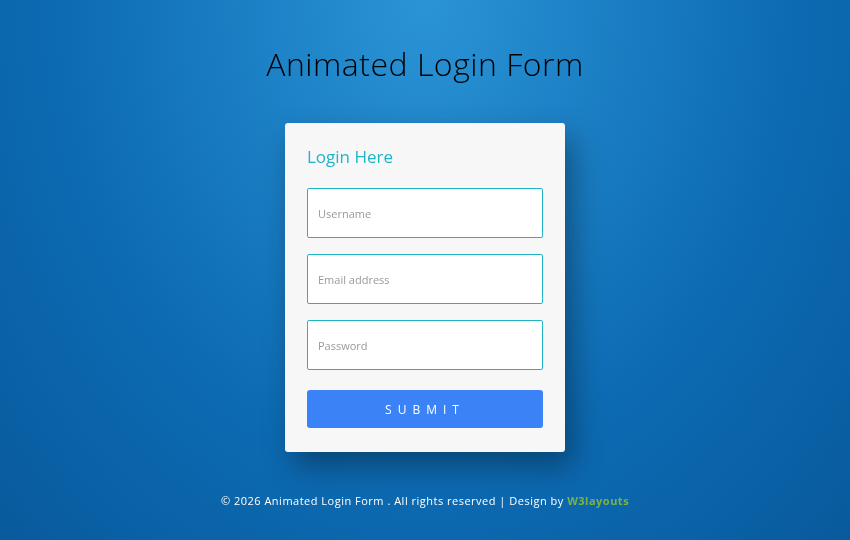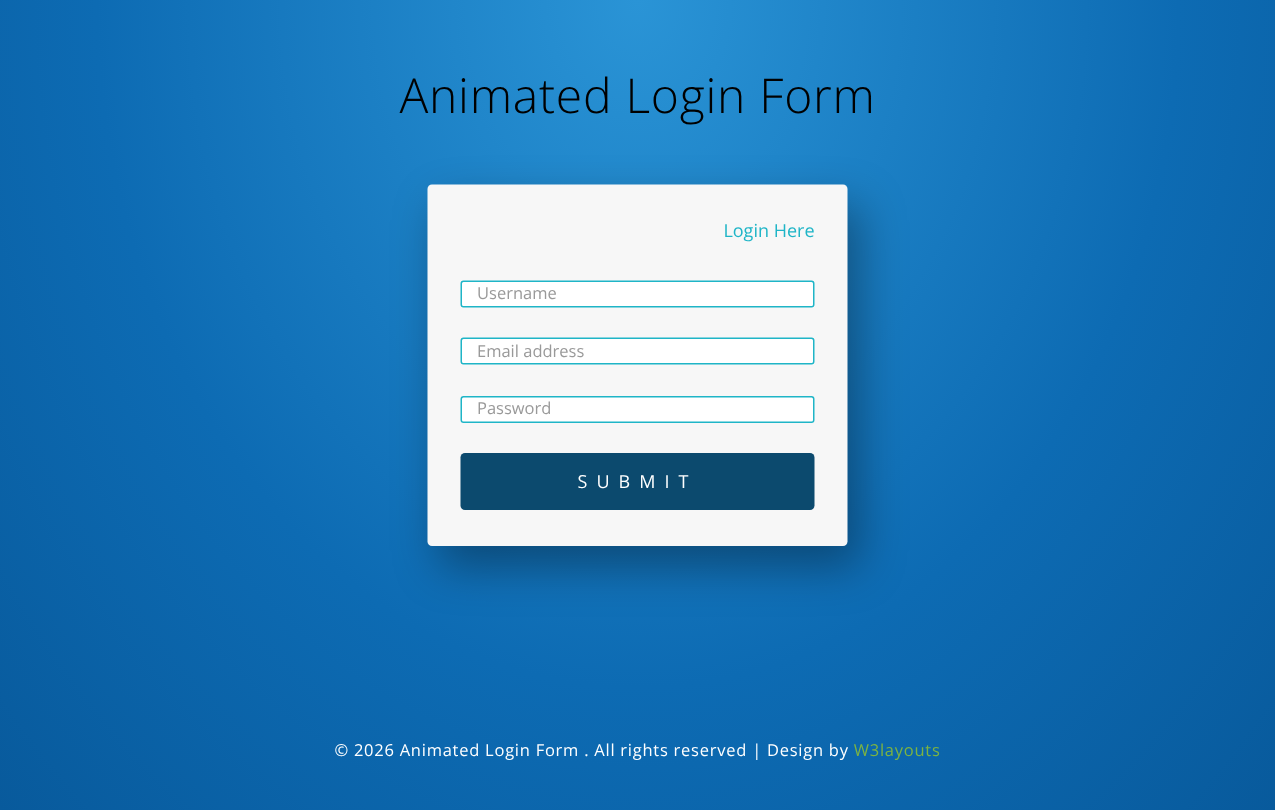--- a/index.html
+++ b/index.html
@@ -28,66 +28,67 @@
     .login-card {
       background: #f7f7f7;
       width: 280px;
       margin-top: 38px;
       padding: 22px 22px 24px 22px;
       border-radius: 3px;
       box-shadow: 8px 14px 30px rgba(0,0,0,0.35);
     }
     .card-header {
       color: #1fb5c7;
-      font-size: 12px;
-      text-align: right;
+      font-size: 17px;
+      text-align: left;
       margin-bottom: 20px;
       font-weight: 400;
     }
     .input-field {
       width: 100%;
-      height: 18px;
+      height: 50px;
       border: 1px solid #1fb5c7;
       border-radius: 2px;
       padding: 0 10px;
       margin-bottom: 16px;
       font-size: 11px;
       color: #888;
       background: #ffffff;
       outline: none;
       font-family: inherit;
     }
     .input-field::placeholder {
       color: #999;
       font-size: 11px;
     }
     .submit-btn {
       width: 100%;
       height: 38px;
-      background: #0c4a6e;
+      background: #3b82f6;
       color: #ffffff;
       border: none;
       border-radius: 3px;
       font-size: 12px;
       letter-spacing: 6px;
       font-weight: 400;
       cursor: pointer;
       margin-top: 4px;
       font-family: inherit;
     }
     .footer {
       position: absolute;
       bottom: 32px;
       color: #ffffff;
       font-size: 11px;
       letter-spacing: 0.5px;
     }
     .footer-link {
       color: #7cb342;
       text-decoration: none;
+      font-weight: bold;
     }
   </style>
 </head>
 <body>
 
 <h1 class="page-title">Animated Login Form</h1>
 
 <div class="login-card">
   <div class="card-header">Login Here</div>
   

